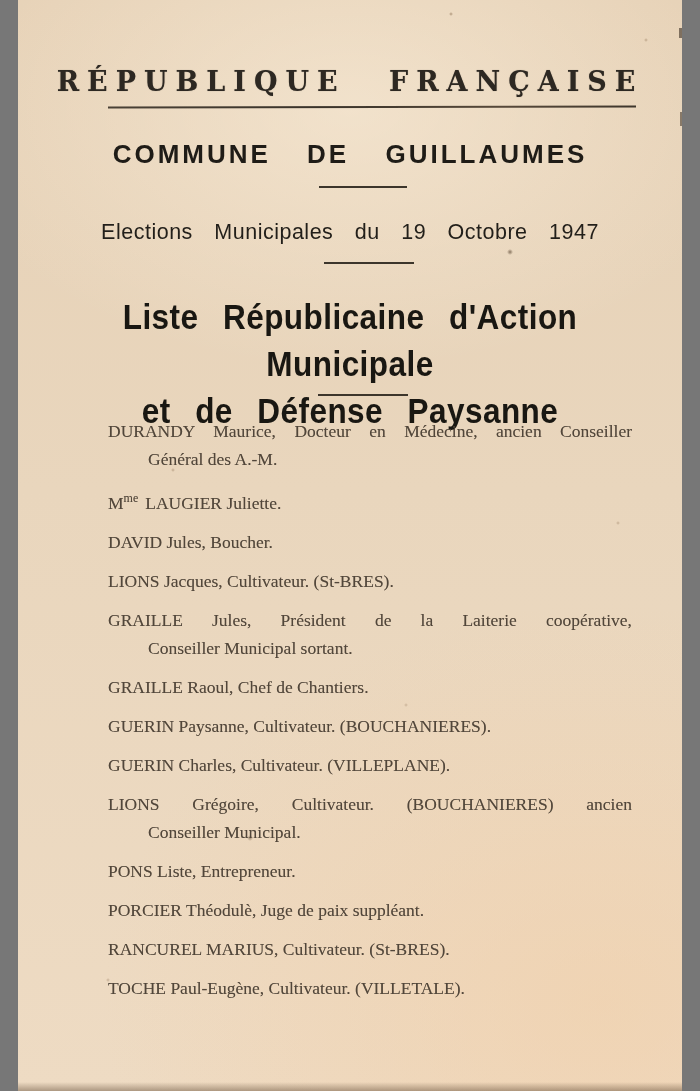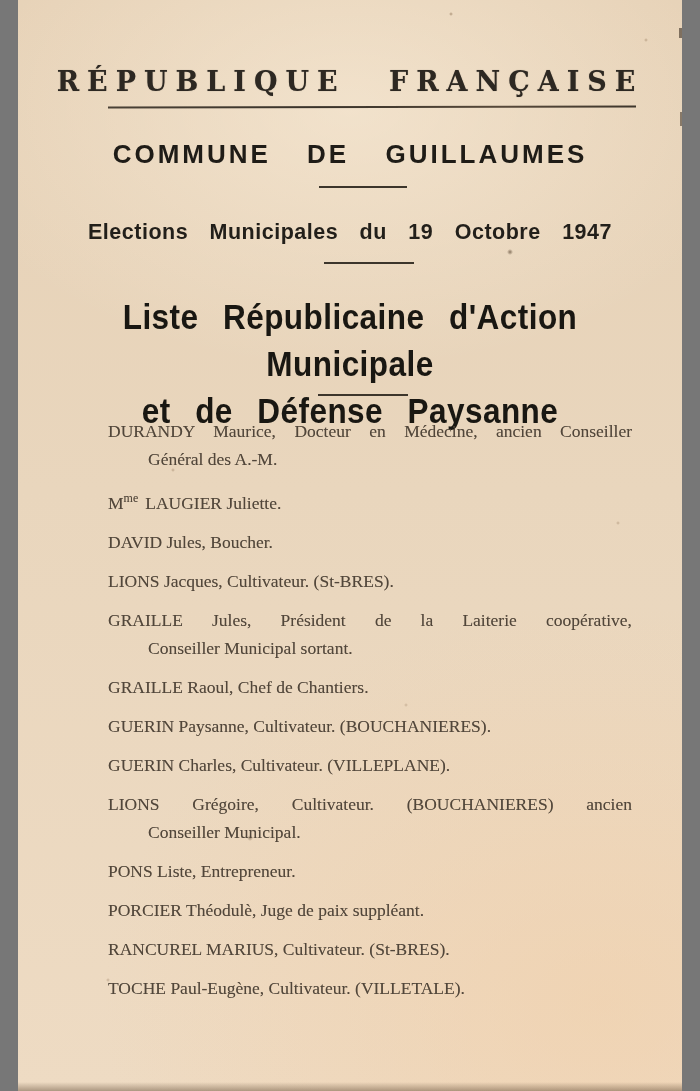--- a/index.html
+++ b/index.html
@@ -30,21 +30,21 @@
     background:linear-gradient(90deg,#4a4136 0%,#3a332a 40%,#57493a 75%,#3e362c 100%);
     transform:rotate(-0.12deg);}
   .commune{
     position:absolute;top:139px;left:0;right:0;text-align:center;
     font-family:"Liberation Sans", sans-serif;font-weight:bold;font-size:26px;
     letter-spacing:3px;word-spacing:26px;color:#1f1c17;
   }
   .rule-commune{position:absolute;top:186px;left:301px;width:88px;height:2px;background:#3c352b;}
   .elections{
     position:absolute;top:220px;left:0;right:0;text-align:center;
-    font-family:"Liberation Sans", sans-serif;font-weight:bold;font-size:21.5px;
+    font-family:"Liberation Sans", sans-serif;font-weight:normal;font-size:21.5px;
     letter-spacing:.5px;word-spacing:15px;color:#221f1a;
   }
   .rule-elections{position:absolute;top:262px;left:306px;width:90px;height:2px;background:#3c352b;}
   .list-title{
     position:absolute;top:293px;left:0;right:0;text-align:center;
     font-family:"Liberation Sans", sans-serif;font-weight:bold;font-size:35px;
     line-height:47px;color:#191712;word-spacing:17px;letter-spacing:.5px;
     transform:scaleX(.9);
   }
   .rule-liste{position:absolute;top:394px;left:300px;width:90px;height:2px;background:#3c352b;}

